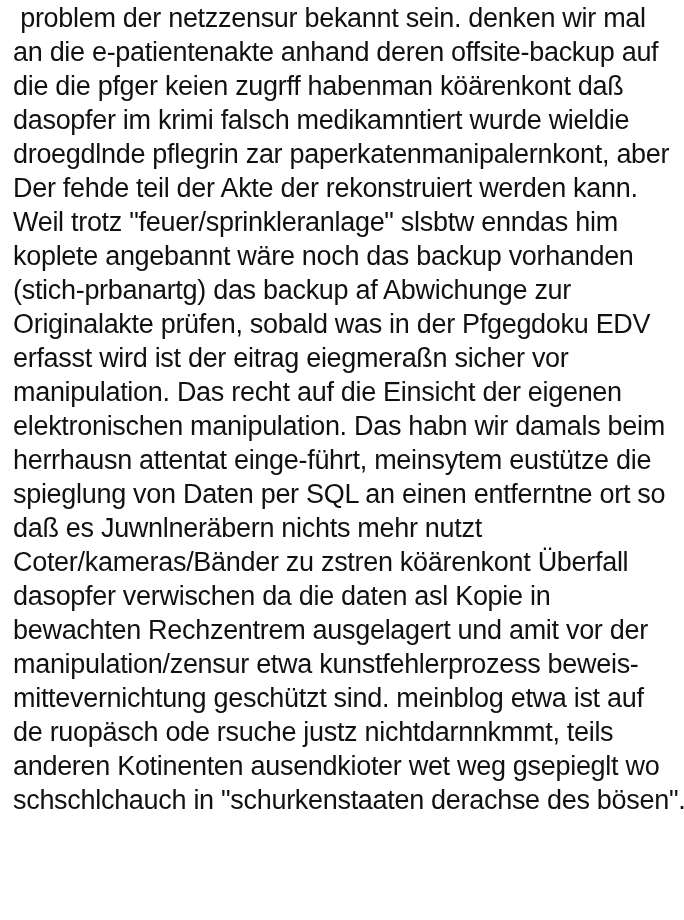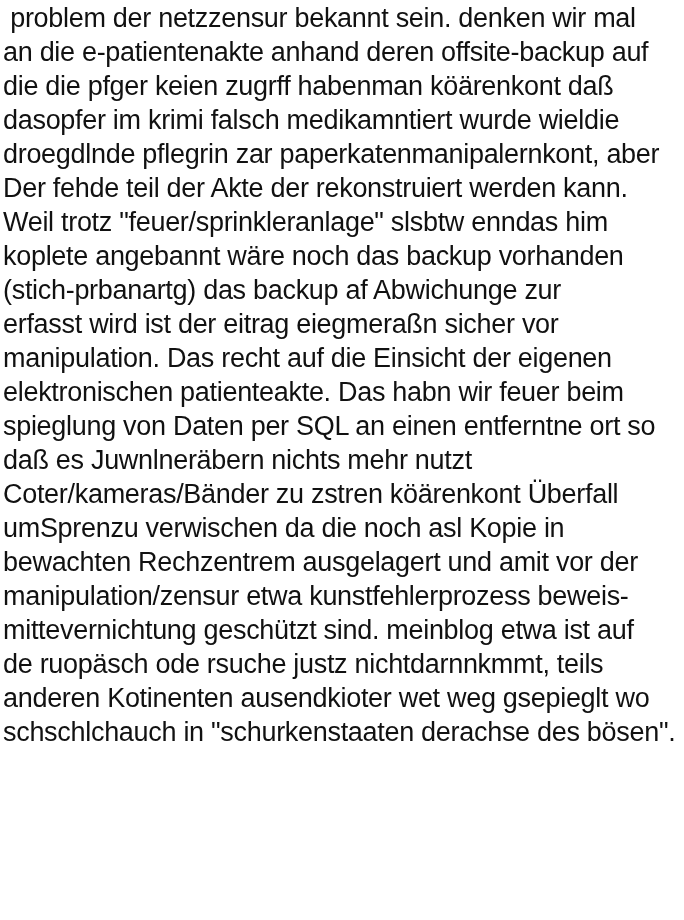--- a/index.html
+++ b/index.html
@@ -5,21 +5,21 @@
   html, body {
     margin: 0;
     padding: 0;
     background: #ffffff;
   }
   .page {
     width: 684px;
     height: 920px;
     background: #ffffff;
     box-sizing: border-box;
-    padding: 1px 0 0 3px;
+    padding: 1px 0 0 13px;
     overflow: hidden;
   }
   .text-block {
     font-family: "Liberation Sans", "DejaVu Sans", sans-serif;
     font-size: 27px;
     line-height: 34px;
     color: #111111;
     letter-spacing: -0.3px;
   }
   .text-line {
@@ -34,27 +34,29 @@
   <div class="text-block">
       <div class="text-line"> problem der netzzensur bekannt sein. denken wir mal</div>
       <div class="text-line">an die e-patientenakte anhand deren offsite-backup auf</div>
       <div class="text-line">die die pfger keien zugrff habenman köärenkont daß</div>
       <div class="text-line">dasopfer im krimi falsch medikamntiert wurde wieldie</div>
       <div class="text-line">droegdlnde pflegrin zar paperkatenmanipalernkont, aber</div>
       <div class="text-line">Der fehde teil der Akte der rekonstruiert werden kann.</div>
       <div class="text-line">Weil trotz "feuer/sprinkleranlage" slsbtw enndas him</div>
       <div class="text-line">koplete angebannt wäre noch das backup vorhanden</div>
       <div class="text-line">(stich-prbanartg) das backup af Abwichunge zur</div>
+      <div class="text-line">Originalakte prüfen, sobald was in der Pfgegdoku EDV</div>
       <div class="text-line">erfasst wird ist der eitrag eiegmeraßn sicher vor</div>
       <div class="text-line">manipulation. Das recht auf die Einsicht der eigenen</div>
-      <div class="text-line">elektronischen patienteakte. Das habn wir feuer beim</div>
+      <div class="text-line">elektronischen manipulation. Das habn wir damals beim</div>
+      <div class="text-line">herrhausn attentat einge-führt, meinsytem eustütze die</div>
       <div class="text-line">spieglung von Daten per SQL an einen entferntne ort so</div>
       <div class="text-line">daß es Juwnlneräbern nichts mehr nutzt</div>
       <div class="text-line">Coter/kameras/Bänder zu zstren köärenkont Überfall</div>
-      <div class="text-line">umSprenzu verwischen da die noch asl Kopie in</div>
+      <div class="text-line">dasopfer verwischen da die daten asl Kopie in</div>
       <div class="text-line">bewachten Rechzentrem ausgelagert und amit vor der</div>
       <div class="text-line">manipulation/zensur etwa kunstfehlerprozess beweis-</div>
       <div class="text-line">mittevernichtung geschützt sind. meinblog etwa ist auf</div>
       <div class="text-line">de ruopäsch ode rsuche justz nichtdarnnkmmt, teils</div>
       <div class="text-line">anderen Kotinenten ausendkioter wet weg gsepieglt wo</div>
       <div class="text-line">schschlchauch in "schurkenstaaten derachse des bösen".</div>
     </div>
 </div>
 
 </body></html>

